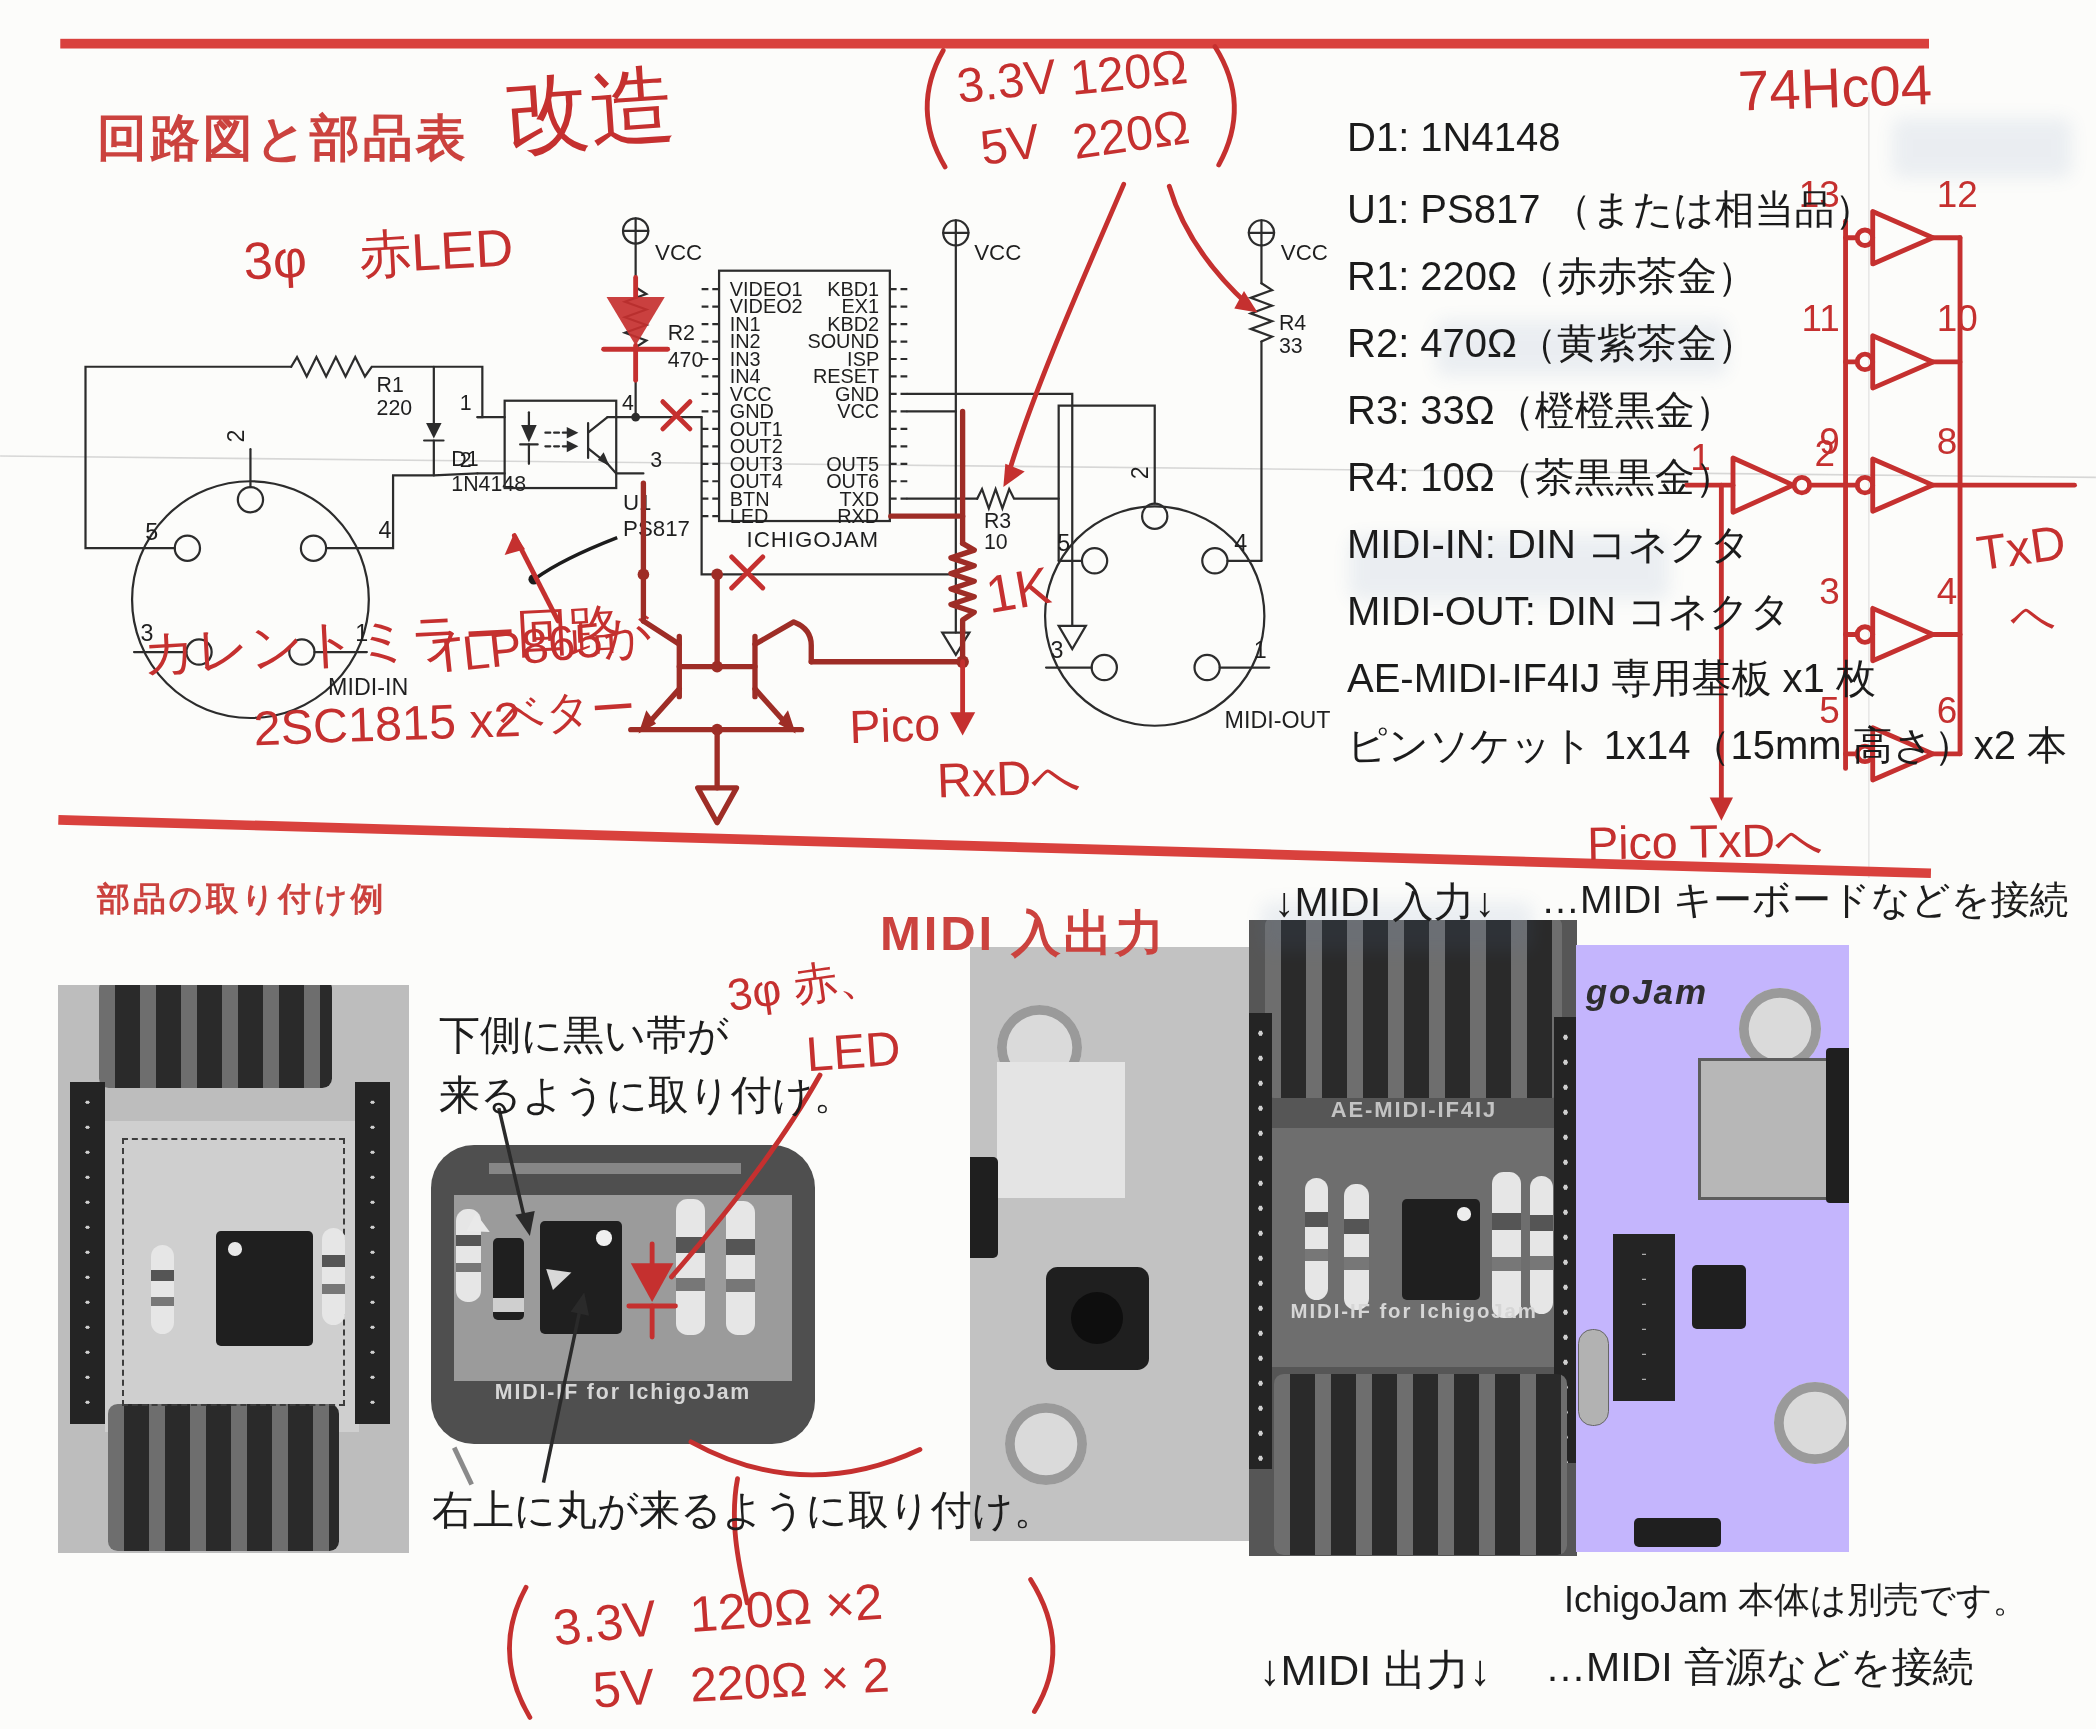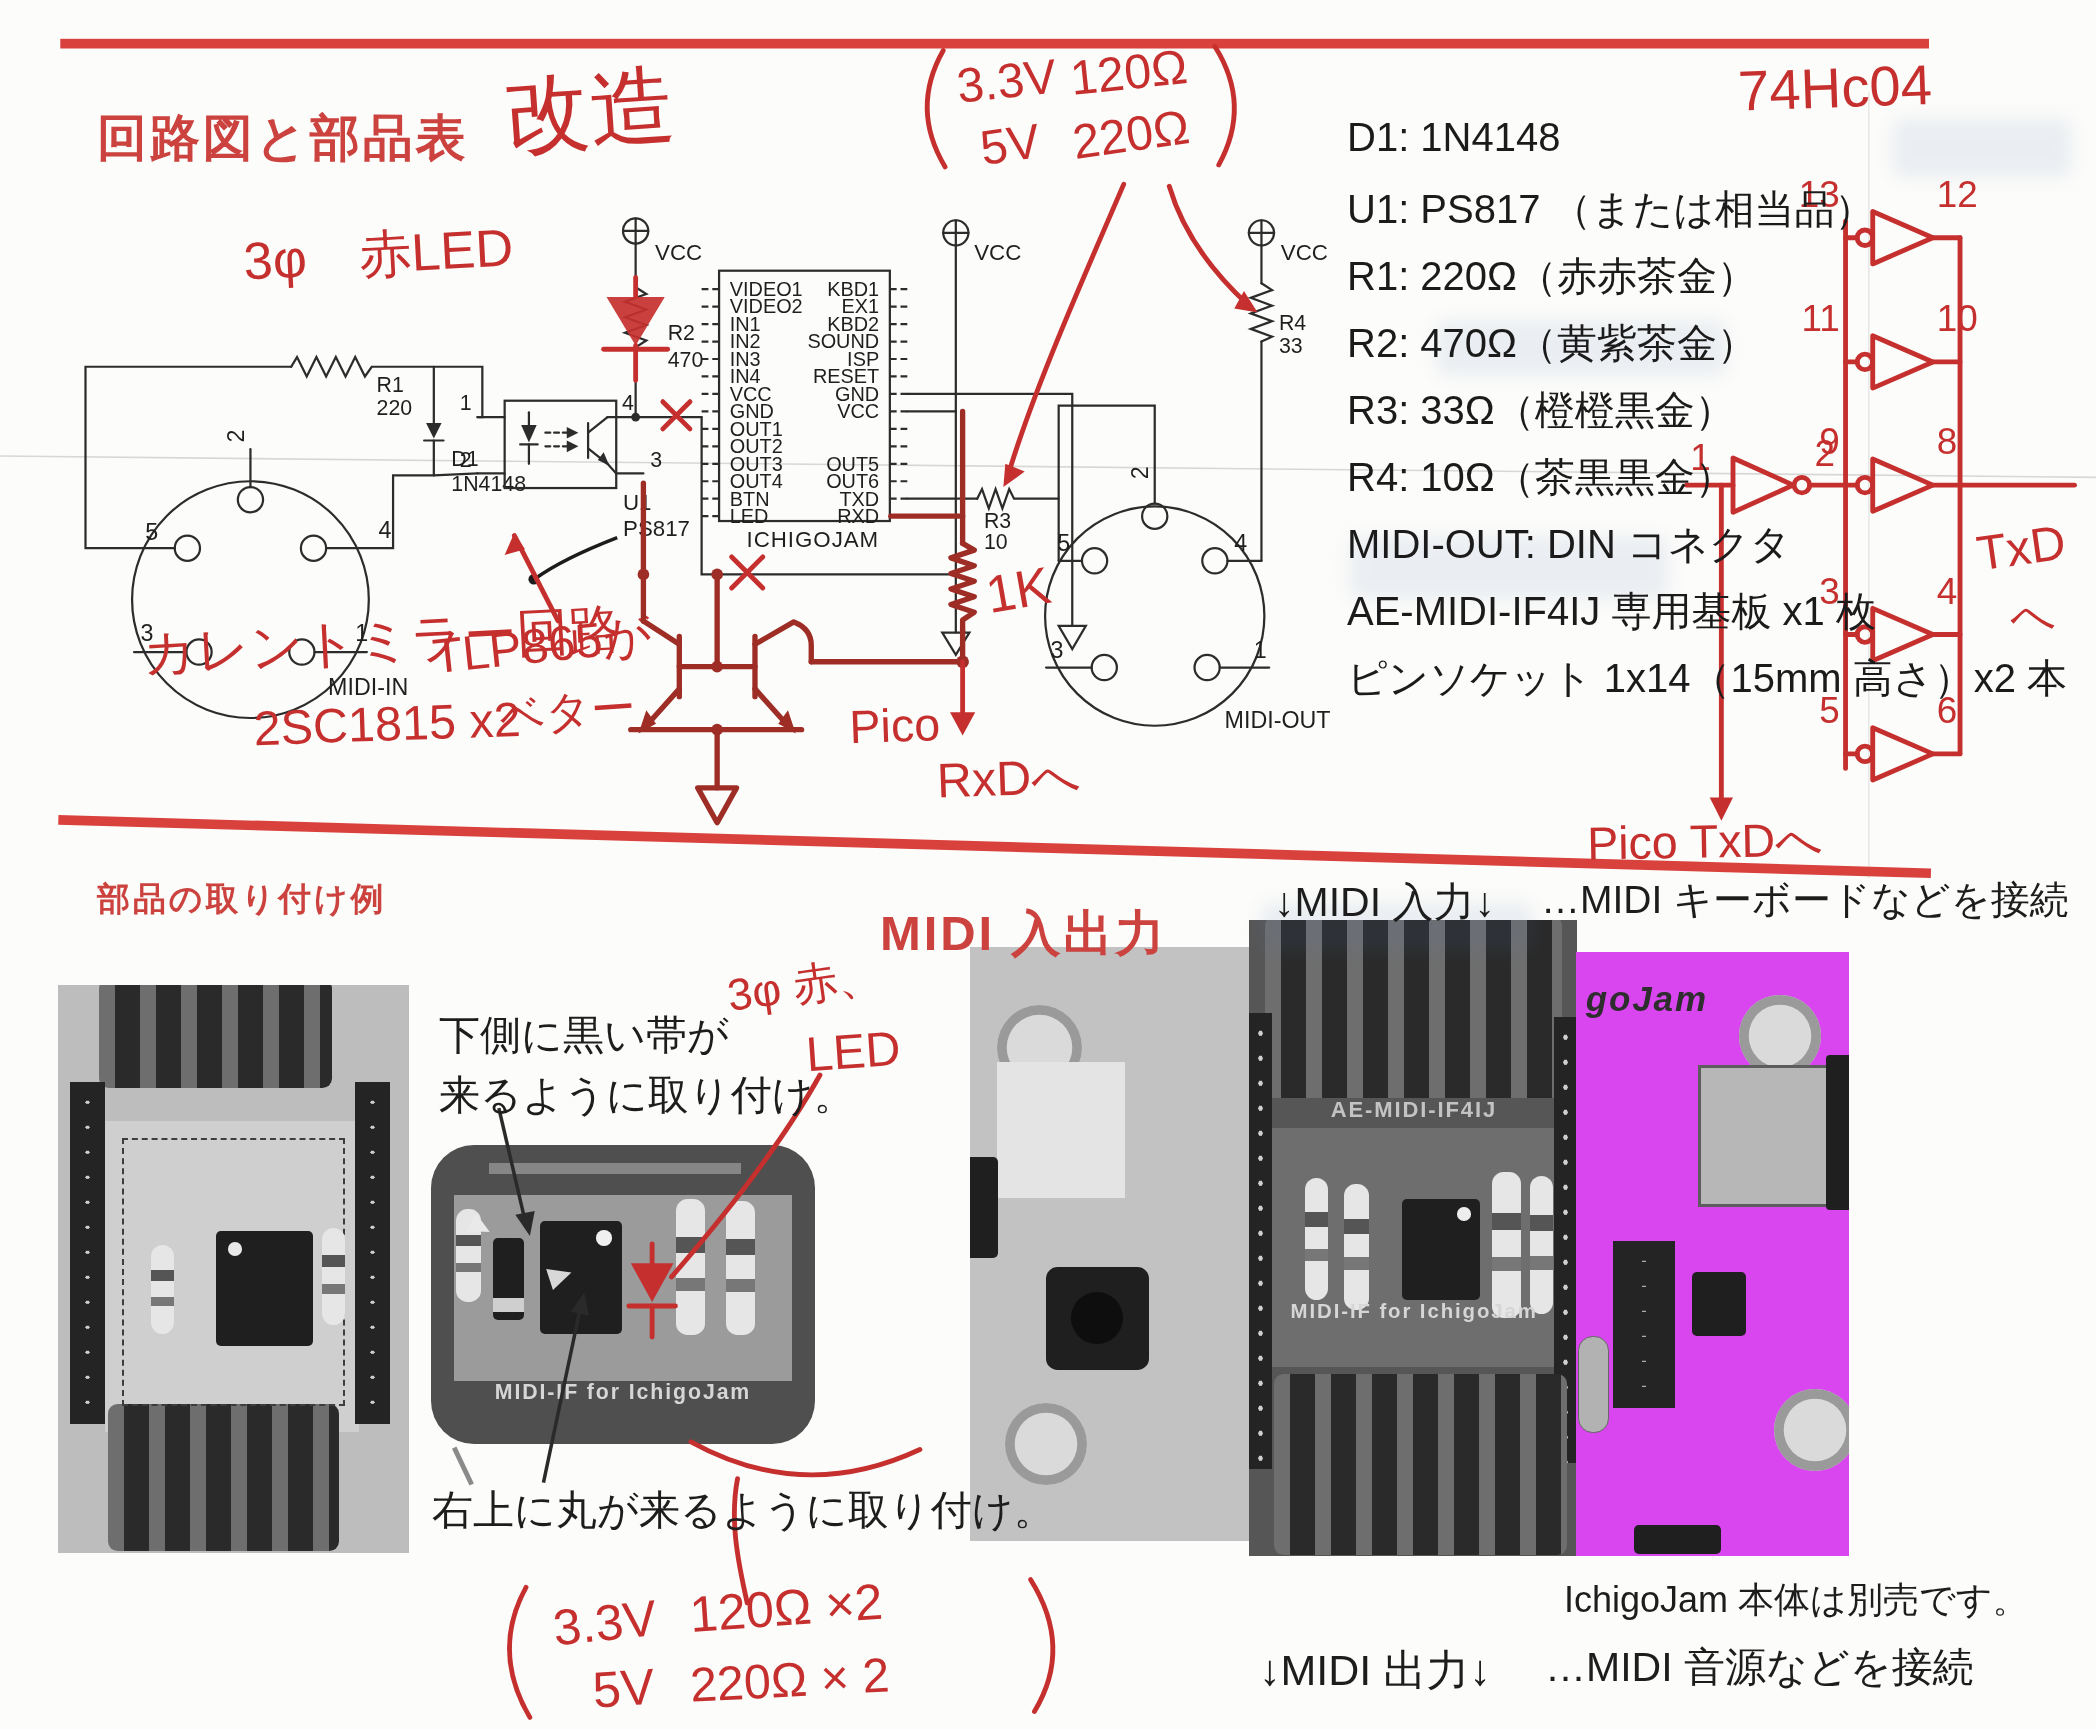--- a/index.html
+++ b/index.html
@@ -88,21 +88,21 @@
       <div class="abs capsule" style="left:56px;top:258px;width:23px;height:122px;"></div>
       <div class="abs capsule" style="left:95px;top:264px;width:25px;height:126px;"></div>
       <div class="abs iccmp" style="left:153px;top:279px;width:78px;height:101px;"></div>
       <div class="abs" style="left:208px;top:287px;width:13.6px;height:13.6px;border-radius:50%;background:#ededed;"></div>
       <div class="abs capsule" style="left:243px;top:252px;width:29px;height:146px;"></div>
       <div class="abs capsule" style="left:281px;top:256px;width:23px;height:138px;"></div>
       <div class="abs silk" style="left:9.7px;top:380px;width:311px;text-align:center;font-size:20.4px;">MIDI-IF for IchigoJam</div>
       <div class="abs din dots" style="left:25px;top:454px;width:293px;height:181px;"></div>
     </div>
 
-    <div class="abs dots" style="left:606px;top:32px;width:274px;height:607px;background:#d946ef;">
+    <div class="abs dots" style="left:606px;top:25px;width:274px;height:607px;background:#c4b5fd;">
       <div class="abs silk" style="left:9.7px;top:27px;font-size:35px;color:#2e2e2e;font-style:italic;">goJam</div>
       <div class="abs ring" style="left:163px;top:43px;width:82px;height:82px;"></div>
       <div class="abs" style="left:122px;top:113px;width:130px;height:136px;background:#b7b7b7;border:3.9px solid #5d5d5d;"></div>
       <div class="abs iccmp" style="left:250px;top:103px;width:29px;height:155px;border-radius:3.9px;"></div>
       <div class="abs hdr" style="left:37px;top:289px;width:62px;height:167px;"></div>
       <div class="abs" style="left:1.9px;top:384px;width:29px;height:95px;border-radius:14.6px;background:#b2b2b2;border:1.9px solid #666;"></div>
       <div class="abs iccmp" style="left:116px;top:320px;width:54px;height:64px;"></div>
       <div class="abs ring" style="left:198px;top:437px;width:82px;height:82px;"></div>
       <div class="abs iccmp" style="left:58px;top:573px;width:87px;height:29px;"></div>
     </div>
@@ -483,20 +483,21 @@
 
   <div class="abs z3 red-head" style="left:97px;top:105px;font-size:50px;">回路図と部品表</div>
 
   <div class="abs z3 parts" style="left:1347px;top:115px;">
     <div class="row">D1: 1N4148</div>
     <div class="row">U1: PS817 （または相当品）</div>
     <div class="row">R1: 220Ω（赤赤茶金）</div>
     <div class="row">R2: 470Ω（黄紫茶金）</div>
     <div class="row">R3: 33Ω（橙橙黒金）</div>
     <div class="row">R4: 10Ω（茶黒黒金）</div>
+    <div class="row">MIDI-IN: DIN コネクタ</div>
     <div class="row">MIDI-OUT: DIN コネクタ</div>
     <div class="row">AE-MIDI-IF4IJ 専用基板 x1 枚</div>
     <div class="row">ピンソケット 1x14（15mm 高さ）x2 本</div>
   </div>
 
   <div class="abs z3 red-head" style="left:97px;top:877px;font-size:33px;">部品の取り付け例</div>
   <div class="abs z3 red-head" style="left:880px;top:868px;font-size:49px;margin-top:33px;">MIDI 入出力</div>
 
   <div class="abs z3 blk" style="left:1274px;top:875px;font-size:41px;">↓MIDI 入力↓</div>
   <div class="abs z3 blk" style="left:1541px;top:873px;font-size:39px;">…MIDI キーボードなどを接続</div>

